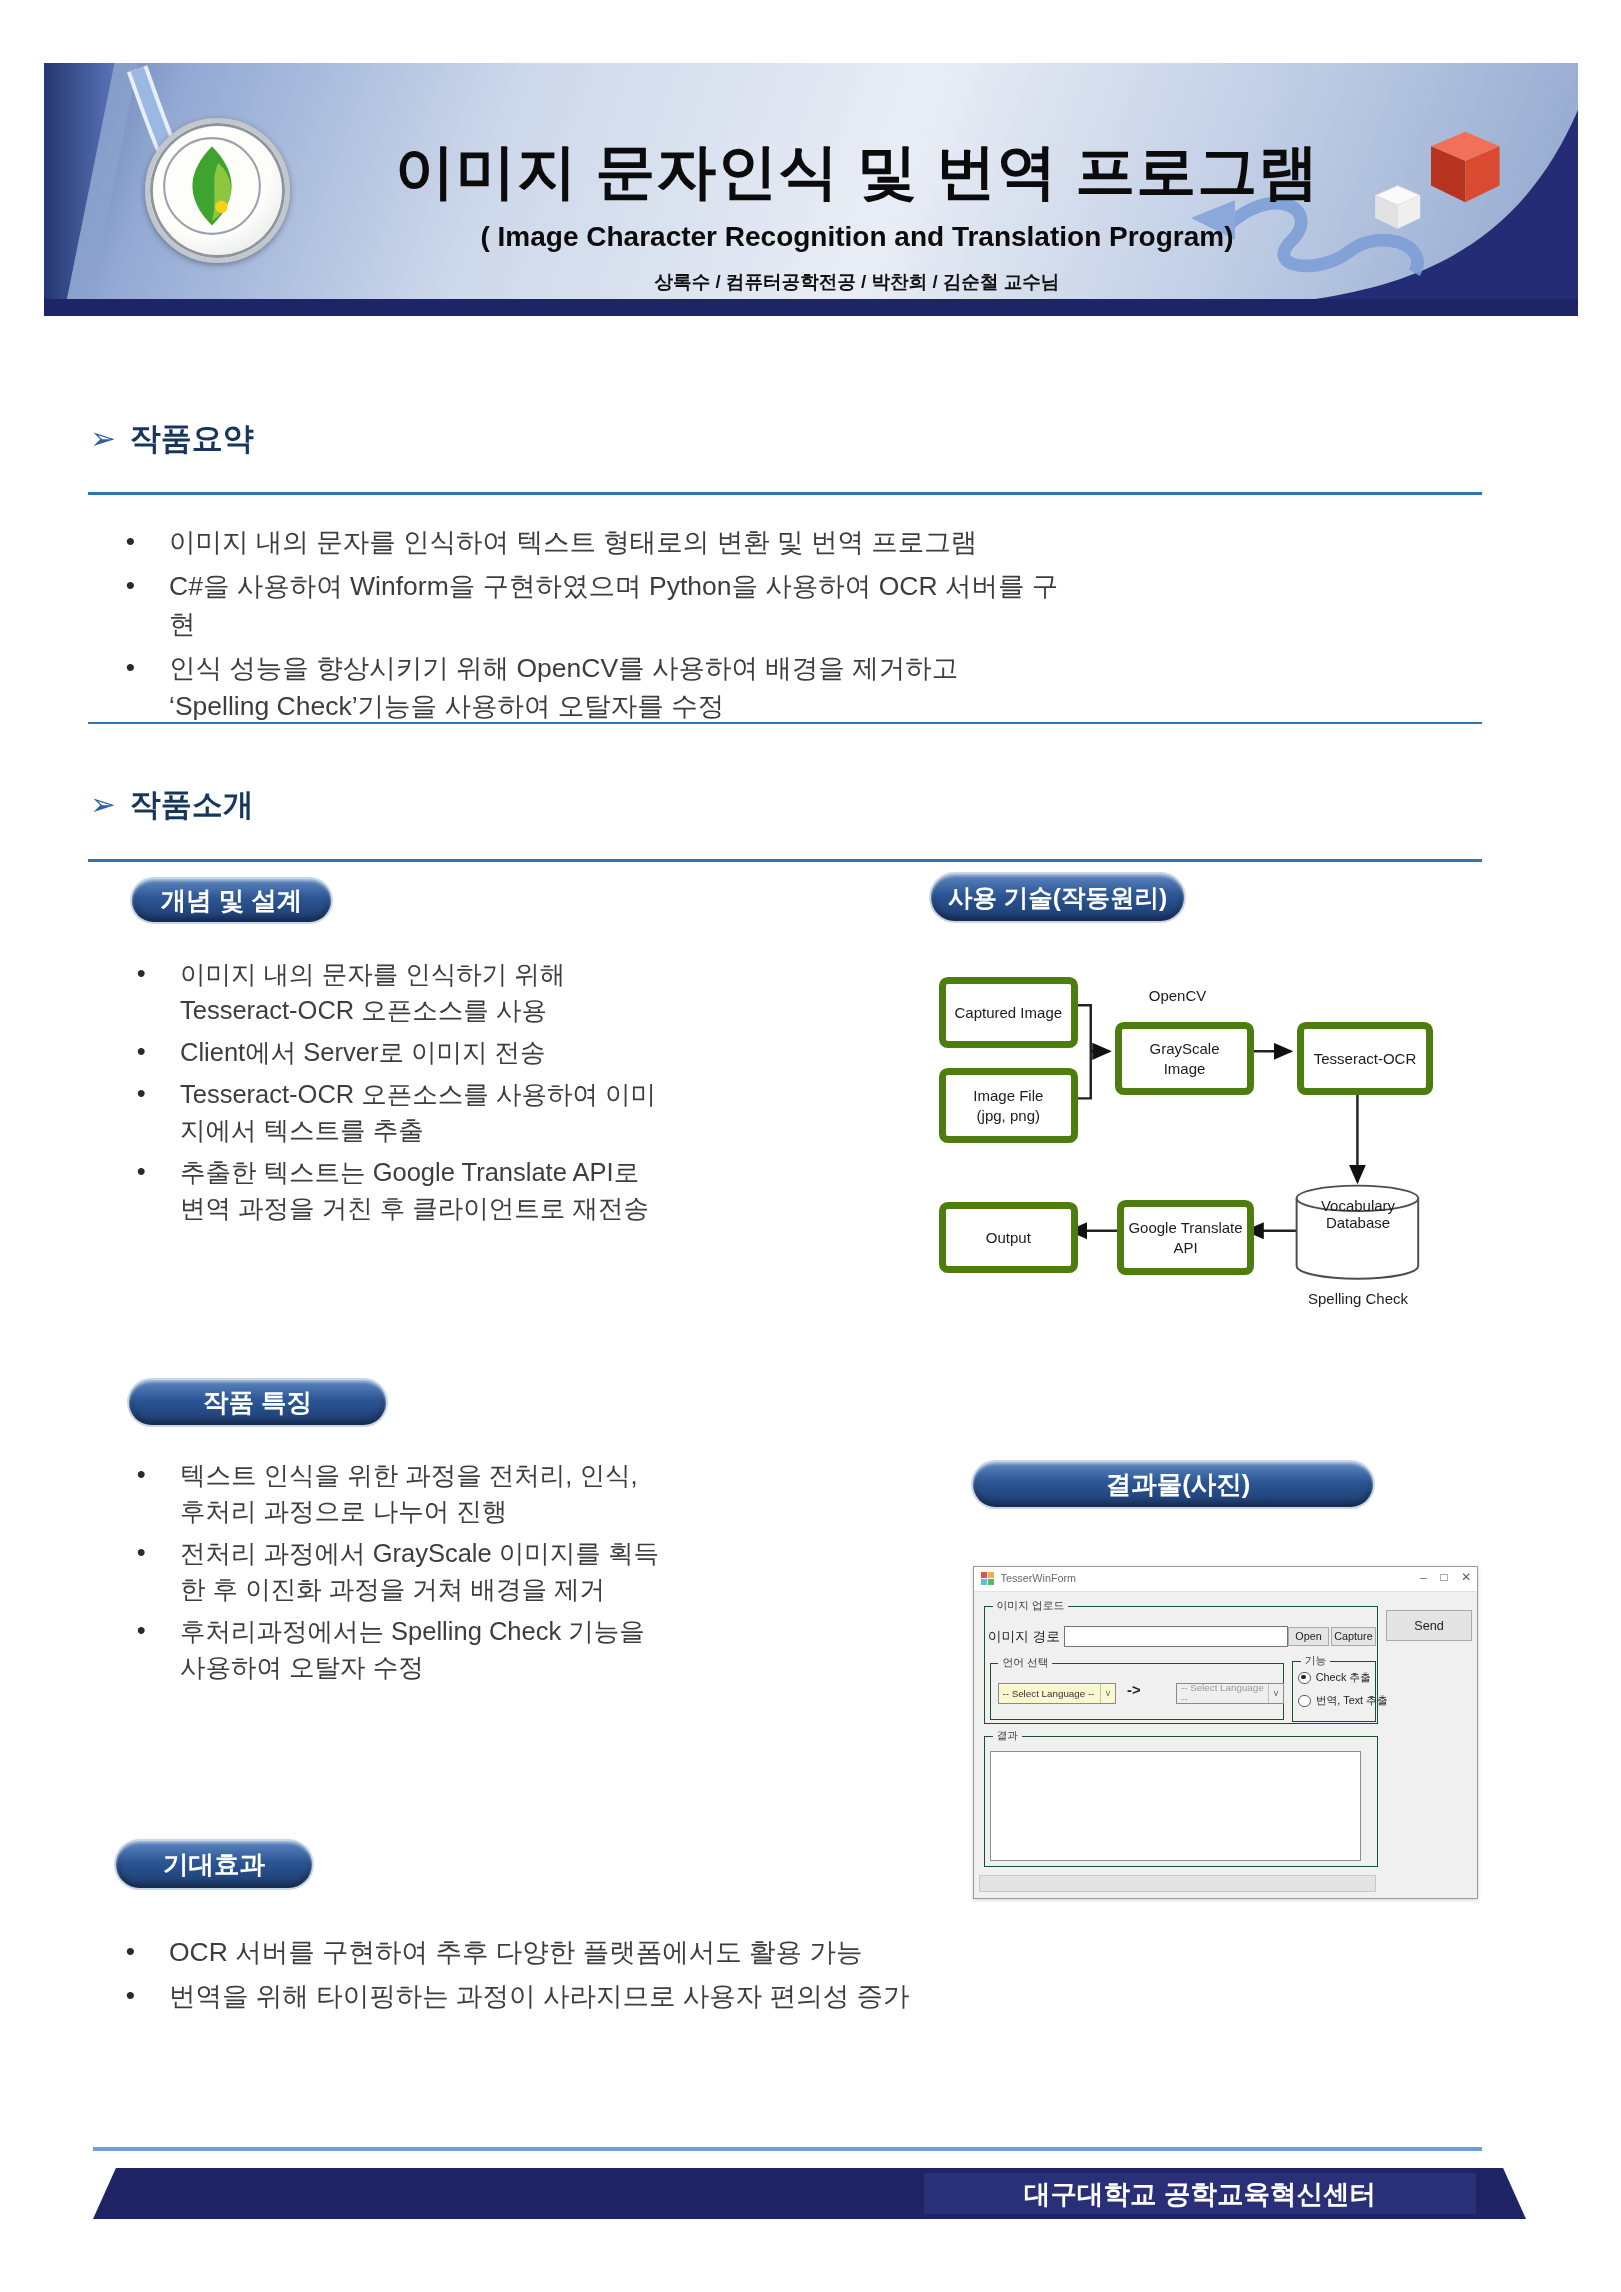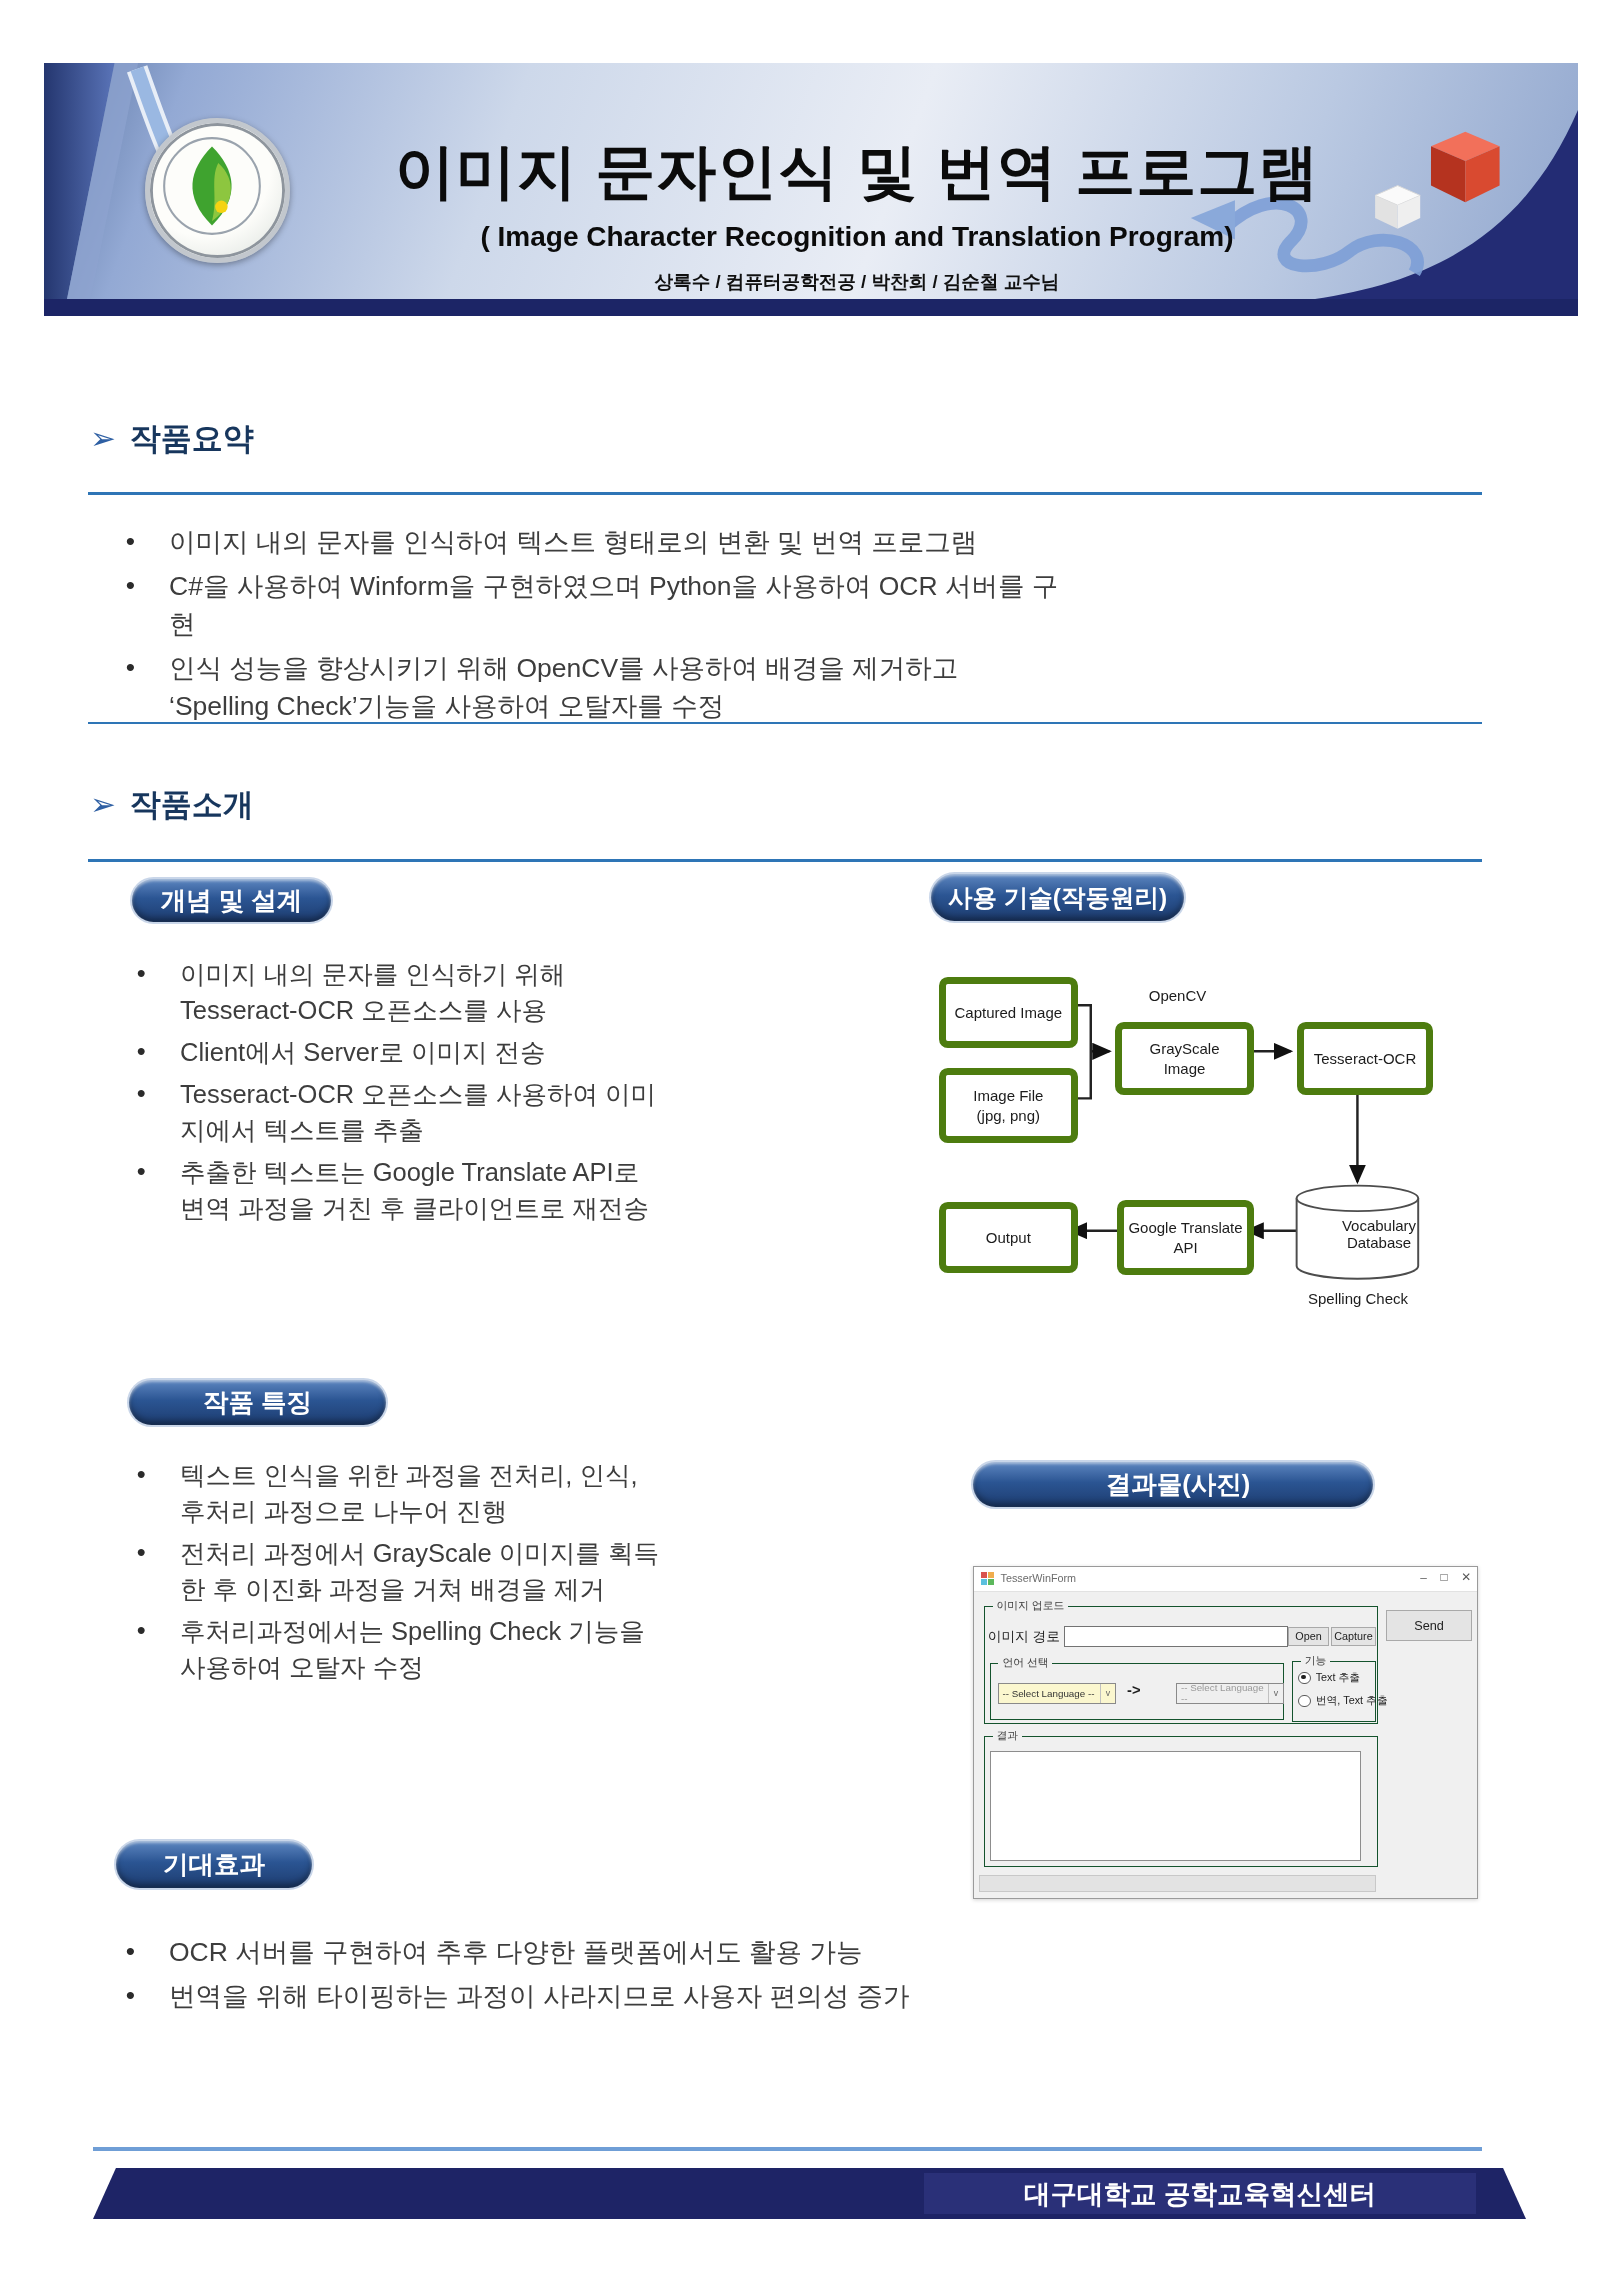--- a/index.html
+++ b/index.html
@@ -163,21 +163,21 @@
       <path d="M375,238 V307 A62,13 0 0 0 499,307 V238" fill="#fff" stroke="#4d4d4d" stroke-width="2"></path>
       <ellipse cx="437" cy="238" rx="62" ry="13" fill="#fff" stroke="#4d4d4d" stroke-width="2"></ellipse>
     </svg>
     <div class="dbox" style="left:9.8px;top:11.8px;width:125px;height:57px;">Captured Image</div>
     <div class="dbox" style="left:9.8px;top:103px;width:125px;height:61px;">Image File
 (jpg, png)</div>
     <div class="dlabel" style="left:186px;top:21.6px;width:125px;">OpenCV</div>
     <div class="dbox" style="left:186px;top:57px;width:125px;height:59px;">GrayScale
 Image</div>
     <div class="dbox" style="left:368px;top:57px;width:122px;height:59px;">Tesseract-OCR</div>
-    <div class="dlabel" style="left:368px;top:252px;width:122px;padding-left:21px;">Vocabulary
+    <div class="dlabel" style="left:368px;top:232px;width:122px;">Vocabulary
 Database</div>
     <div class="dlabel" style="left:368px;top:325px;width:122px;">Spelling Check</div>
     <div class="dbox" style="left:188px;top:235px;width:123px;height:61px;">Google Translate
 API</div>
     <div class="dbox" style="left:9.8px;top:237px;width:125px;height:57px;">Output</div>
   </div>
 
   <div class="pill" style="left:129px;top:1380px;width:257px;height:45px;font-size:25.5px;">작품 특징</div>
   <ul class="blist fs26" style="left:127px;top:1457px;width:539px;">
     <li>텍스트 인식을 위한 과정을 전처리, 인식, 후처리 과정으로 나누어 진행</li>
@@ -223,21 +223,21 @@
     <div class="combo" style="left:202px;top:116px;width:102px;height:18.6px;background:#efefef;color:#9a9a9a;">
       <span>-- Select Language --</span>
       <span class="chev">v</span>
     </div>
 
     <div class="grp" style="left:318px;top:94px;width:82px;height:59px;">
       <span class="grp-label">기능</span>
     </div>
     <div class="radio" style="left:324px;top:104px;">
       <span class="rdot on"></span>
-      <span>Text 추출</span>
+      <span>Check 추출</span>
     </div>
     <div class="radio" style="left:324px;top:127px;">
       <span class="rdot"></span>
       <span>번역, Text 추출</span>
     </div>
 
     <div class="grp" style="left:9.8px;top:169px;width:392px;height:129px;">
       <span class="grp-label">결과</span>
     </div>
     <textarea class="resultbox" style="left: 15.7px; top: 184px; width: 365px; height: 104px;"></textarea>

